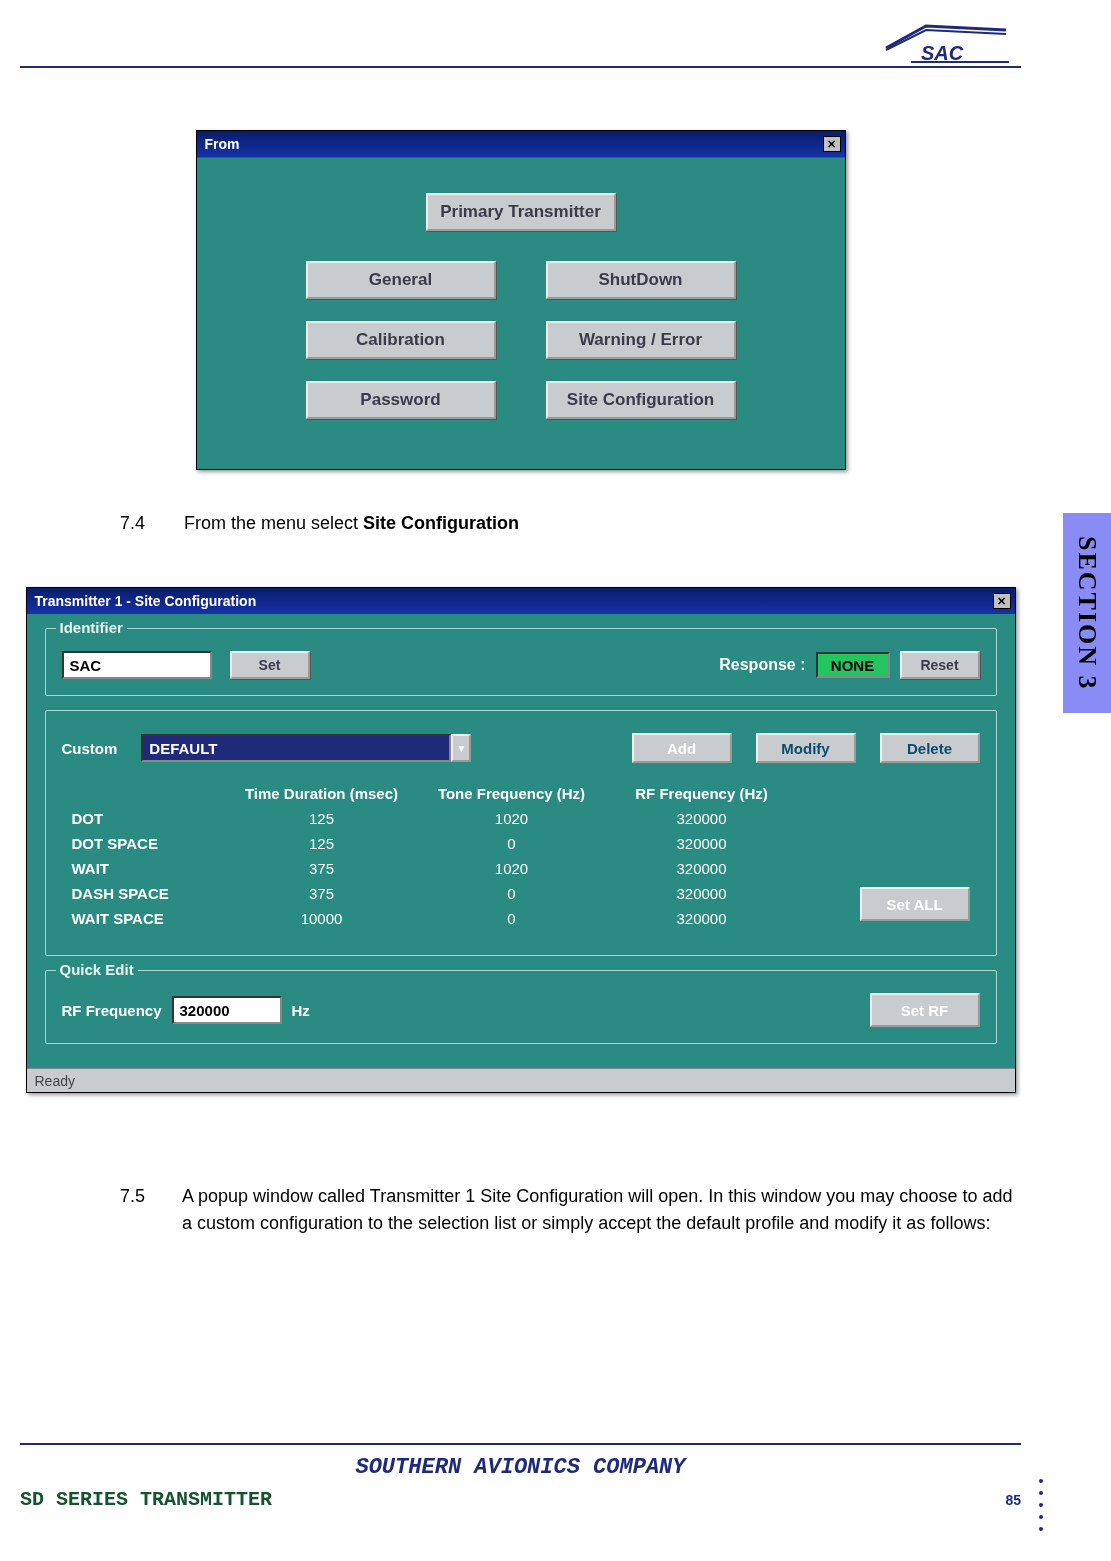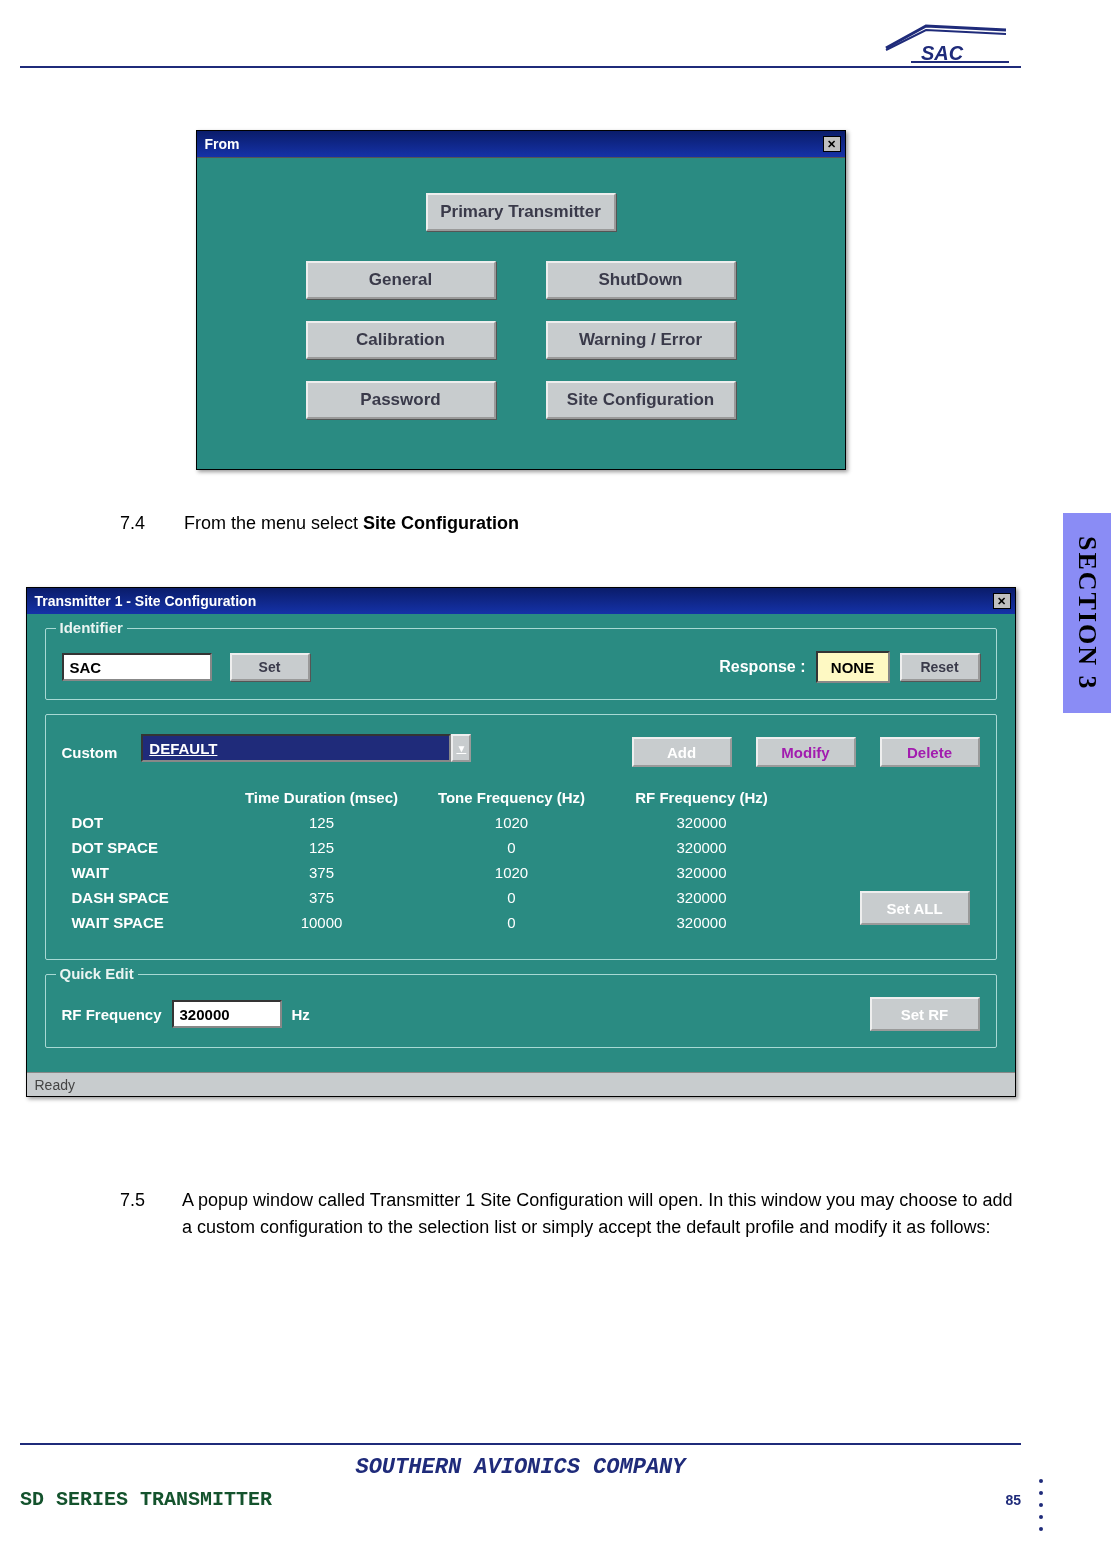--- a/index.html
+++ b/index.html
@@ -149,43 +149,42 @@
   .response-group {
     margin-left: auto;
     display: flex;
     align-items: center;
     gap: 10px;
     color: #fff;
     font-weight: bold;
     font-size: 16px;
   }
   .response-box {
-    background: #fef9c3;
+    background: #22c55e;
     border: 2px inset #888;
-    height: 32px;
+    height: 26px;
     width: 74px;
     color: #000;
     display: flex;
     align-items: center;
     justify-content: center;
     font-size: 15px;
   }
   .custom-row {
     display: flex;
     align-items: center;
     gap: 24px;
     color: #fff;
     font-weight: bold;
     font-size: 15px;
   }
   .dropdown {
     display: flex;
-    align-items: flex-end;
+    align-items: center;
     height: 20px;
-    text-decoration: underline;
   }
   .dropdown-field {
     background: #1f2b7a;
     color: #fff;
     border: 2px inset #888;
     height: 28px;
     width: 310px;
     padding: 0 6px;
     display: flex;
     align-items: center;
@@ -201,21 +200,21 @@
   }
   .btn-sm {
     width: 100px; height: 30px;
     background: #c8ccce;
     border: 2px outset #eee;
     font-size: 15px;
     font-weight: bold;
     display: flex; align-items: center; justify-content: center;
     cursor: pointer;
   }
-  .btn-sm.disabled { color: #a21caf; cursor: default; }
+  .btn-sm.disabled { color: #0c4a6e; cursor: default; }
   .btn-med {
     width: 110px; height: 34px;
     background: #c8ccce;
     border: 2px outset #eee;
     font-size: 15px;
     font-weight: bold;
     display: flex; align-items: center; justify-content: center;
     cursor: pointer;
   }
   .table-area {

